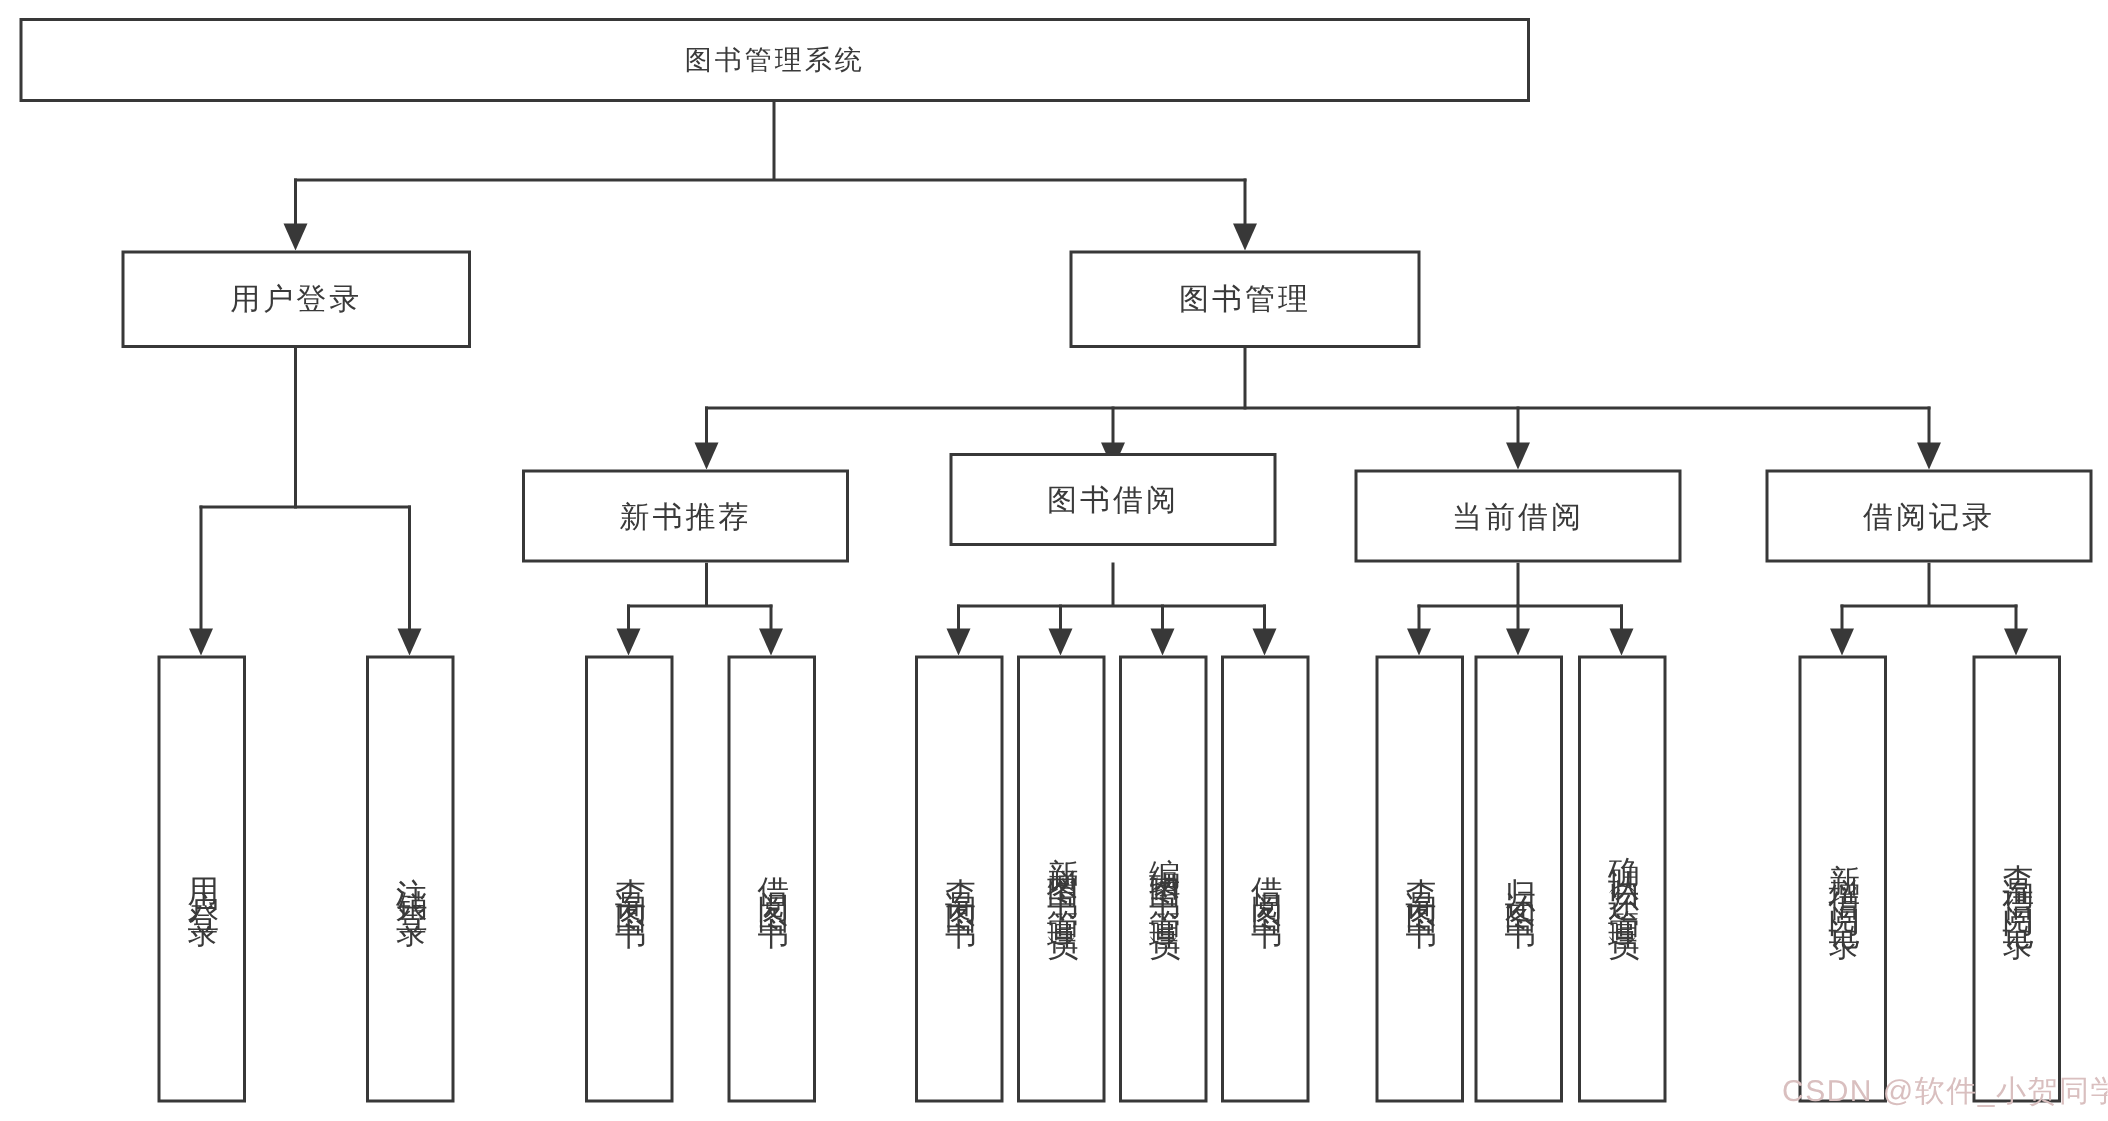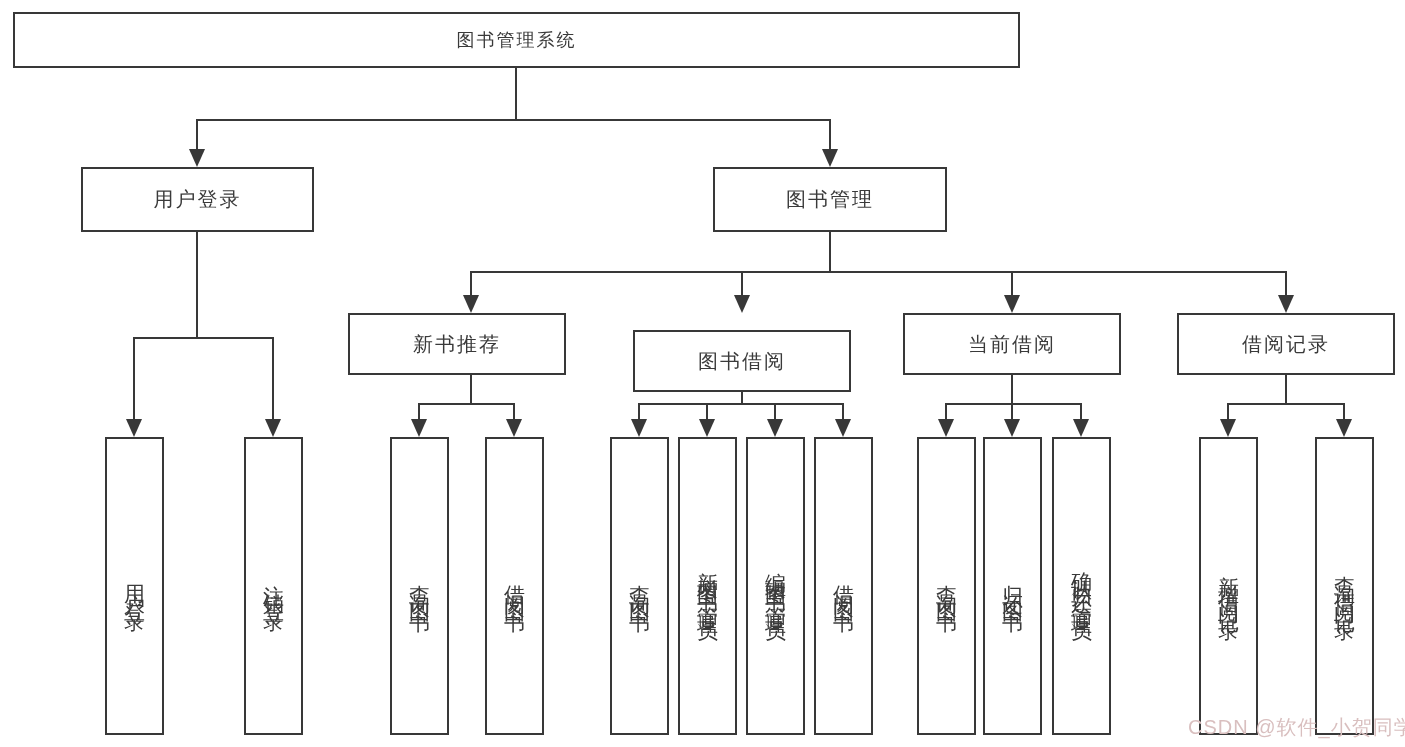--- a/index.html
+++ b/index.html
@@ -113,21 +113,21 @@
   <div class="vline" style="left:470px; top:271px; height:26px;"></div>
   <div class="ahead" style="left:463px; top:295px;"></div>
   <div class="vline" style="left:741px; top:271px; height:26px;"></div>
   <div class="ahead" style="left:734px; top:295px;"></div>
   <div class="vline" style="left:1011px; top:271px; height:26px;"></div>
   <div class="ahead" style="left:1004px; top:295px;"></div>
   <div class="vline" style="left:1285px; top:271px; height:26px;"></div>
   <div class="ahead" style="left:1278px; top:295px;"></div>
 
   <div class="node" style="left:348px; top:313px; width:218px; height:62px;">新书推荐</div>
-  <div class="node" style="left:633px; top:330px; width:218px; height:62px;">图书借阅</div>
+  <div class="node" style="left:633px; top:302px; width:218px; height:62px;">图书借阅</div>
   <div class="node" style="left:903px; top:313px; width:218px; height:62px;">当前借阅</div>
   <div class="node" style="left:1177px; top:313px; width:218px; height:62px;">借阅记录</div>
 
   <div class="vline" style="left:470px; top:375px; height:29px;"></div>
   <div class="hline" style="left:418px; top:403px; width:97px;"></div>
   <div class="vline" style="left:418px; top:403px; height:18px;"></div>
   <div class="ahead" style="left:411px; top:419px;"></div>
   <div class="vline" style="left:513px; top:403px; height:18px;"></div>
   <div class="ahead" style="left:506px; top:419px;"></div>
 

